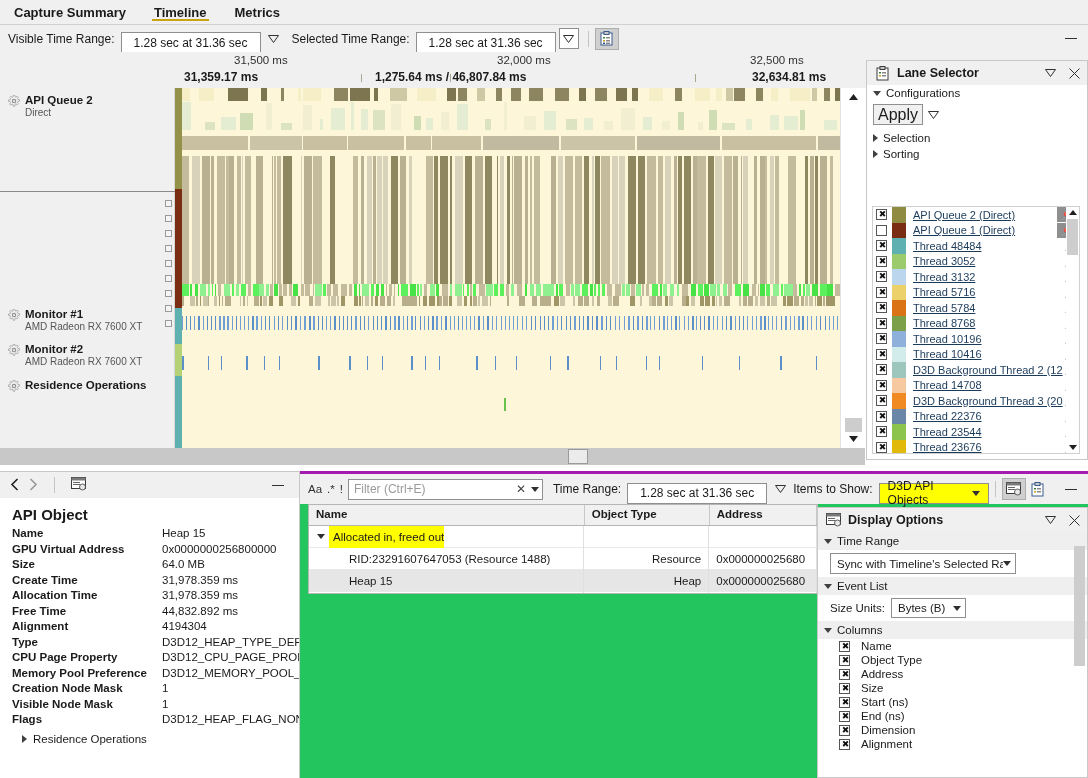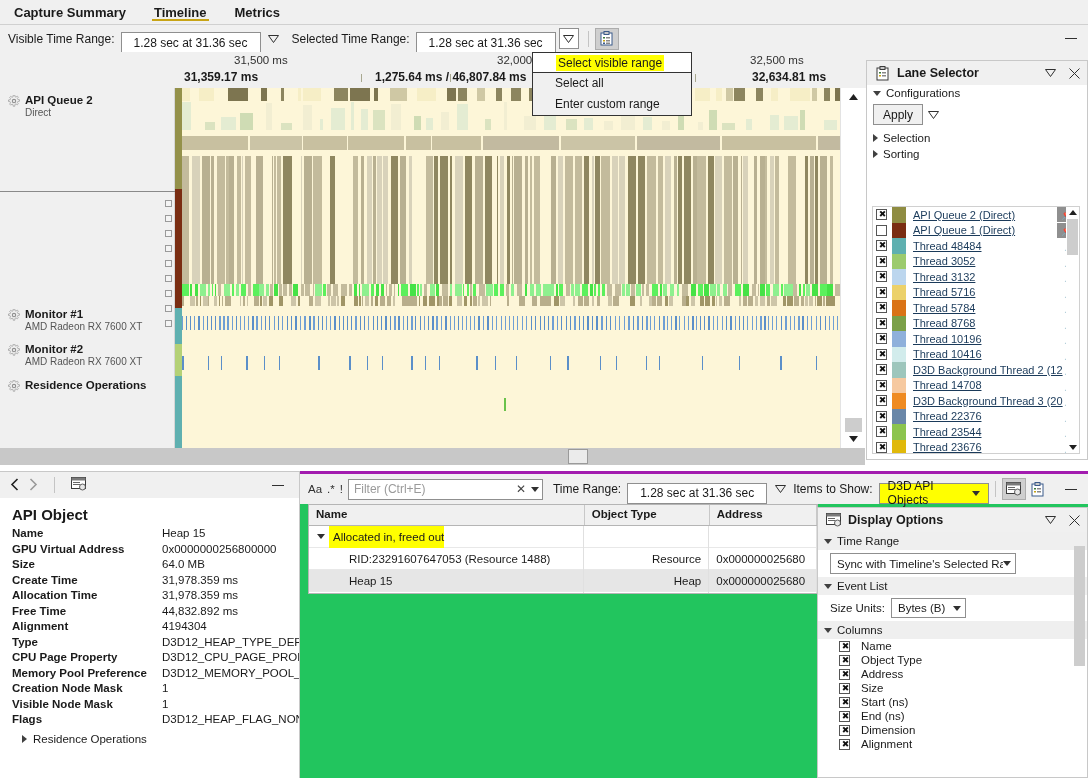--- a/index.html
+++ b/index.html
@@ -125,21 +125,21 @@
   .tri.right { border-left: 5px solid #404040; border-top: 4px solid transparent; border-bottom: 4px solid transparent; }
   .tri.down { border-top: 5px solid #404040; border-left: 4px solid transparent; border-right: 4px solid transparent; }
 
   .cfg-list {
     margin: 2px 0 0 8px; width: 128px; border: 1px solid #8f8f8f; background: #fff;
   }
   .cfg-item { height: 17px; line-height: 17px; padding-left: 4px; font-size: 11.5px; cursor: pointer; }
   .cfg-item.sel { background: #cdcdcd; }
   .apply-btn {
     width: 50px; height: 21px; border: 1px solid #8f8f8f; background: #f0f0f0;
-    display: flex; align-items: center; justify-content: center; font-size: 12px; cursor: pointer;
+    display: flex; align-items: center; justify-content: center; font-size: 16px; cursor: pointer;
   }
 
   .lane-list {
     position: absolute; left: 5px; width: 208px; background: #fff;
     border: 1px solid #d0d0d0; overflow: hidden;
   }
   .lane-item { display: flex; align-items: center; height: 15.5px; font-size: 11px; }
   .chk {
     flex: none; width: 11px; height: 11px; margin: 0 5px 0 3px;
     border: 1px solid #555; background: #fff; position: relative;
@@ -1426,25 +1426,14 @@
           <span class="chk on"></span>
           <span>Alignment</span>
         </div>
       </div>
 
     <div class="do-scroll">
       <div class="do-thumb"></div>
     </div>
   </div>
 
-  <div class="ctxmenu">
-    <div class="ctx-item hovered">
-      <span class="ctx-hl">Select visible range</span>
-    </div>
-    <div class="ctx-item">
-      <span>Select all</span>
-    </div>
-    <div class="ctx-item">
-      <span>Enter custom range</span>
-    </div>
-  </div>
 
 </div>
 
 </body></html>

